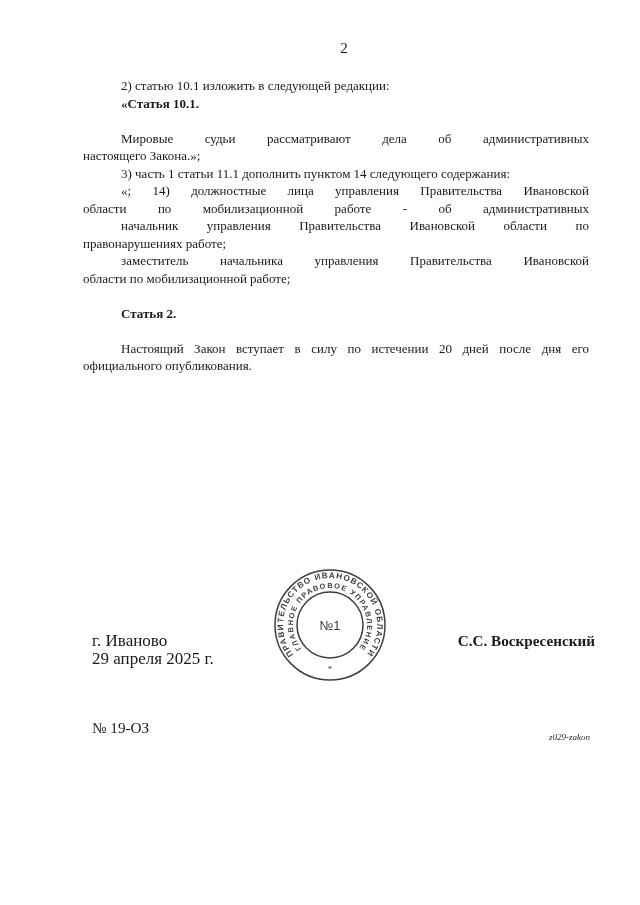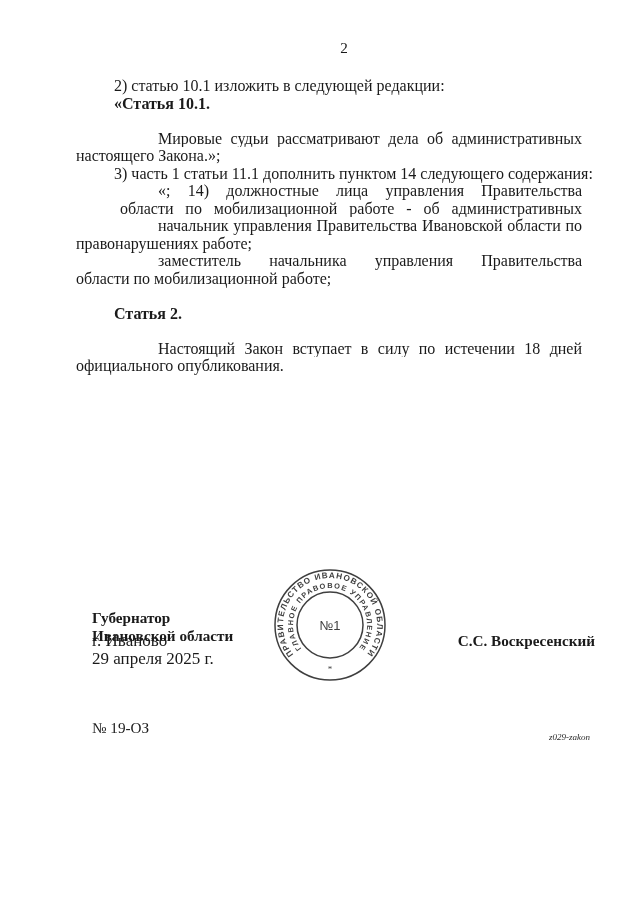--- a/index.html
+++ b/index.html
@@ -26,32 +26,31 @@
     top: 39px;
     left: 91px;
     width: 506px;
     text-align: center;
     font-size: 15.2px;
     line-height: 17.5px;
   }
   .text-block {
     position: absolute;
     top: 77px;
-    left: 76px;
+    left: 83px;
     width: 506px;
-    font-size: 16px;
+    font-size: 13px;
     line-height: 17.5px;
   }
   .ln { height: 17.5px; white-space: nowrap; }
   .ln.jst {
     white-space: normal;
     text-align: justify;
     text-align-last: justify;
     overflow: hidden;
-    margin-left: 44px;
   }
   .ln.ind { padding-left: 38px; }
   .ln.ind.jst { padding-left: 0; text-indent: 38px; }
   .ln.b { font-weight: bold; }
 
   .sig-title {
     position: absolute;
     left: 92px;
     top: 609px;
     font-size: 15.2px;
@@ -136,28 +135,24 @@
     <div class="ln ind">3) часть 1 статьи 11.1 дополнить пунктом 14 следующего содержания:</div>
     <div class="ln ind jst">«; 14) должностные лица управления Правительства Ивановской</div>
     <div class="ln jst">области по мобилизационной работе - об административных</div>
     <div class="ln ind jst">начальник управления Правительства Ивановской области по</div>
     <div class="ln">правонарушениях работе;</div>
     <div class="ln ind jst">заместитель начальника управления Правительства Ивановской</div>
     <div class="ln">области по мобилизационной работе;</div>
     <div class="ln"></div>
     <div class="ln ind b">Статья 2.</div>
     <div class="ln"></div>
-    <div class="ln ind jst">Настоящий Закон вступает в силу по истечении 18 дней после дня его</div>
+    <div class="ln ind jst">Настоящий Закон вступает в силу по истечении 20 дней после дня его</div>
     <div class="ln">официального опубликования.</div>
   </div>
 
-  <div class="sig-title">
-    <div>Губернатор</div>
-    <div>Ивановской области</div>
-  </div>
 
   <div class="stamp">
     <svg viewBox="0 0 116 116">
       <circle cx="58" cy="58" r="55"></circle>
       <circle cx="58" cy="58" r="33"></circle>
       <defs>
         <path id="outerArc" d="M 58,105 a 47,47 0 1,1 0.1,0" fill="none"></path>
         <path id="innerArc" d="M 58,95 a 37,37 0 1,1 0.1,0" fill="none"></path>
       </defs>
       <text class="ring-text outer-ring-text">

